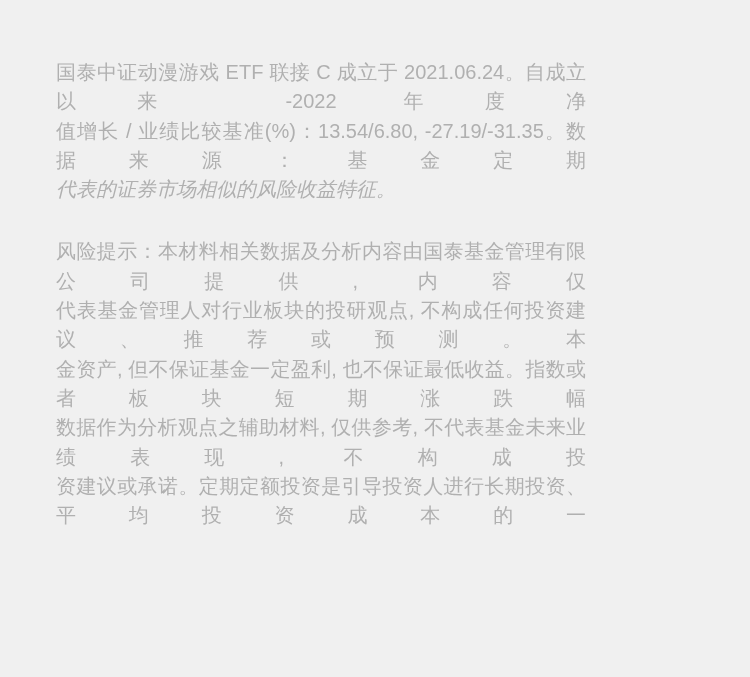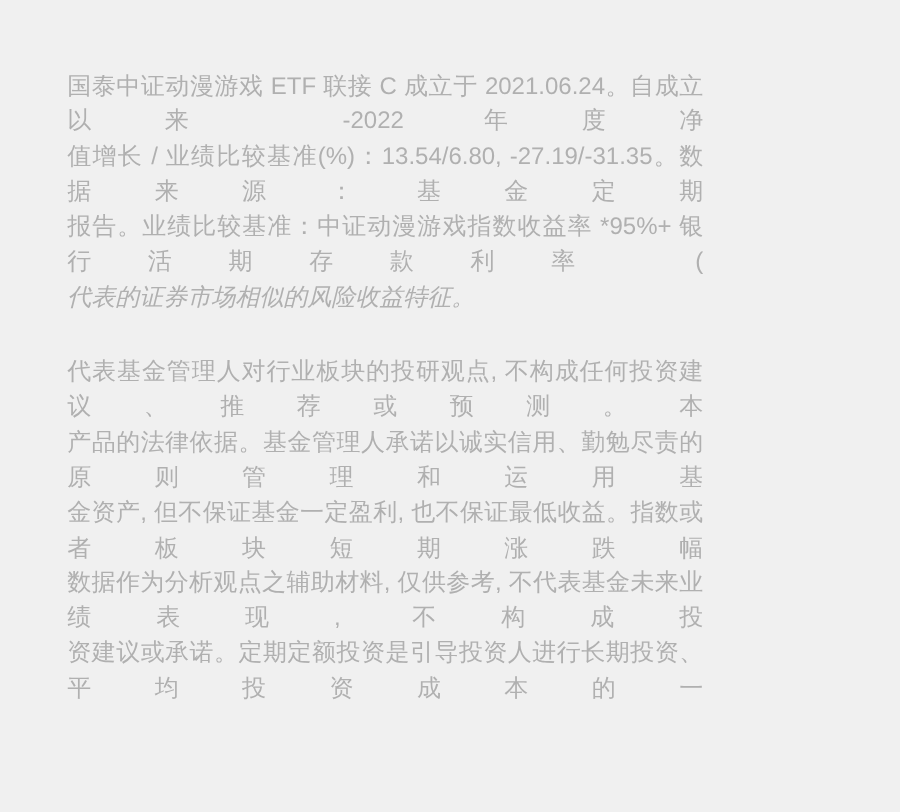--- a/index.html
+++ b/index.html
@@ -41,24 +41,23 @@
   }
 </style>
 </head>
 <body style="background: rgb(240, 240, 240);">
 
 <div class="page">
   <div id="paragraphs">
       <div class="paragraph">
         <span class="line" style="color: rgb(176, 176, 176);">国泰中证动漫游戏 ETF 联接 C 成立于 2021.06.24。自成立以来 -2022 年度净</span>
         <span class="line" style="color: rgb(176, 176, 176);">值增长 / 业绩比较基准(%)：13.54/6.80, -27.19/-31.35。数据来源：基金定期</span>
-        <span class="line" style="color: rgb(176, 176, 176);">报告。业绩比较基准：中证动漫游戏指数收益率 *95%+ 银行活期存款利率 (</span>
         <span class="line last" style="color: rgb(176, 176, 176);">代表的证券市场相似的风险收益特征。</span>
       </div>
       <div class="paragraph">
+        <span class="line" style="color: rgb(176, 176, 176);">风险提示：本材料相关数据及分析内容由国泰基金管理有限公司提供, 内容仅</span>
         <span class="line" style="color: rgb(176, 176, 176);">代表基金管理人对行业板块的投研观点, 不构成任何投资建议、推荐或预测。本</span>
-        <span class="line" style="color: rgb(176, 176, 176);">产品的法律依据。基金管理人承诺以诚实信用、勤勉尽责的原则管理和运用基</span>
         <span class="line" style="color: rgb(176, 176, 176);">金资产, 但不保证基金一定盈利, 也不保证最低收益。指数或者板块短期涨跌幅</span>
         <span class="line" style="color: rgb(176, 176, 176);">数据作为分析观点之辅助材料, 仅供参考, 不代表基金未来业绩表现, 不构成投</span>
         <span class="line" style="color: rgb(176, 176, 176);">资建议或承诺。定期定额投资是引导投资人进行长期投资、平均投资成本的一</span>
       </div>
     </div>
 </div>
 
 </body></html>

